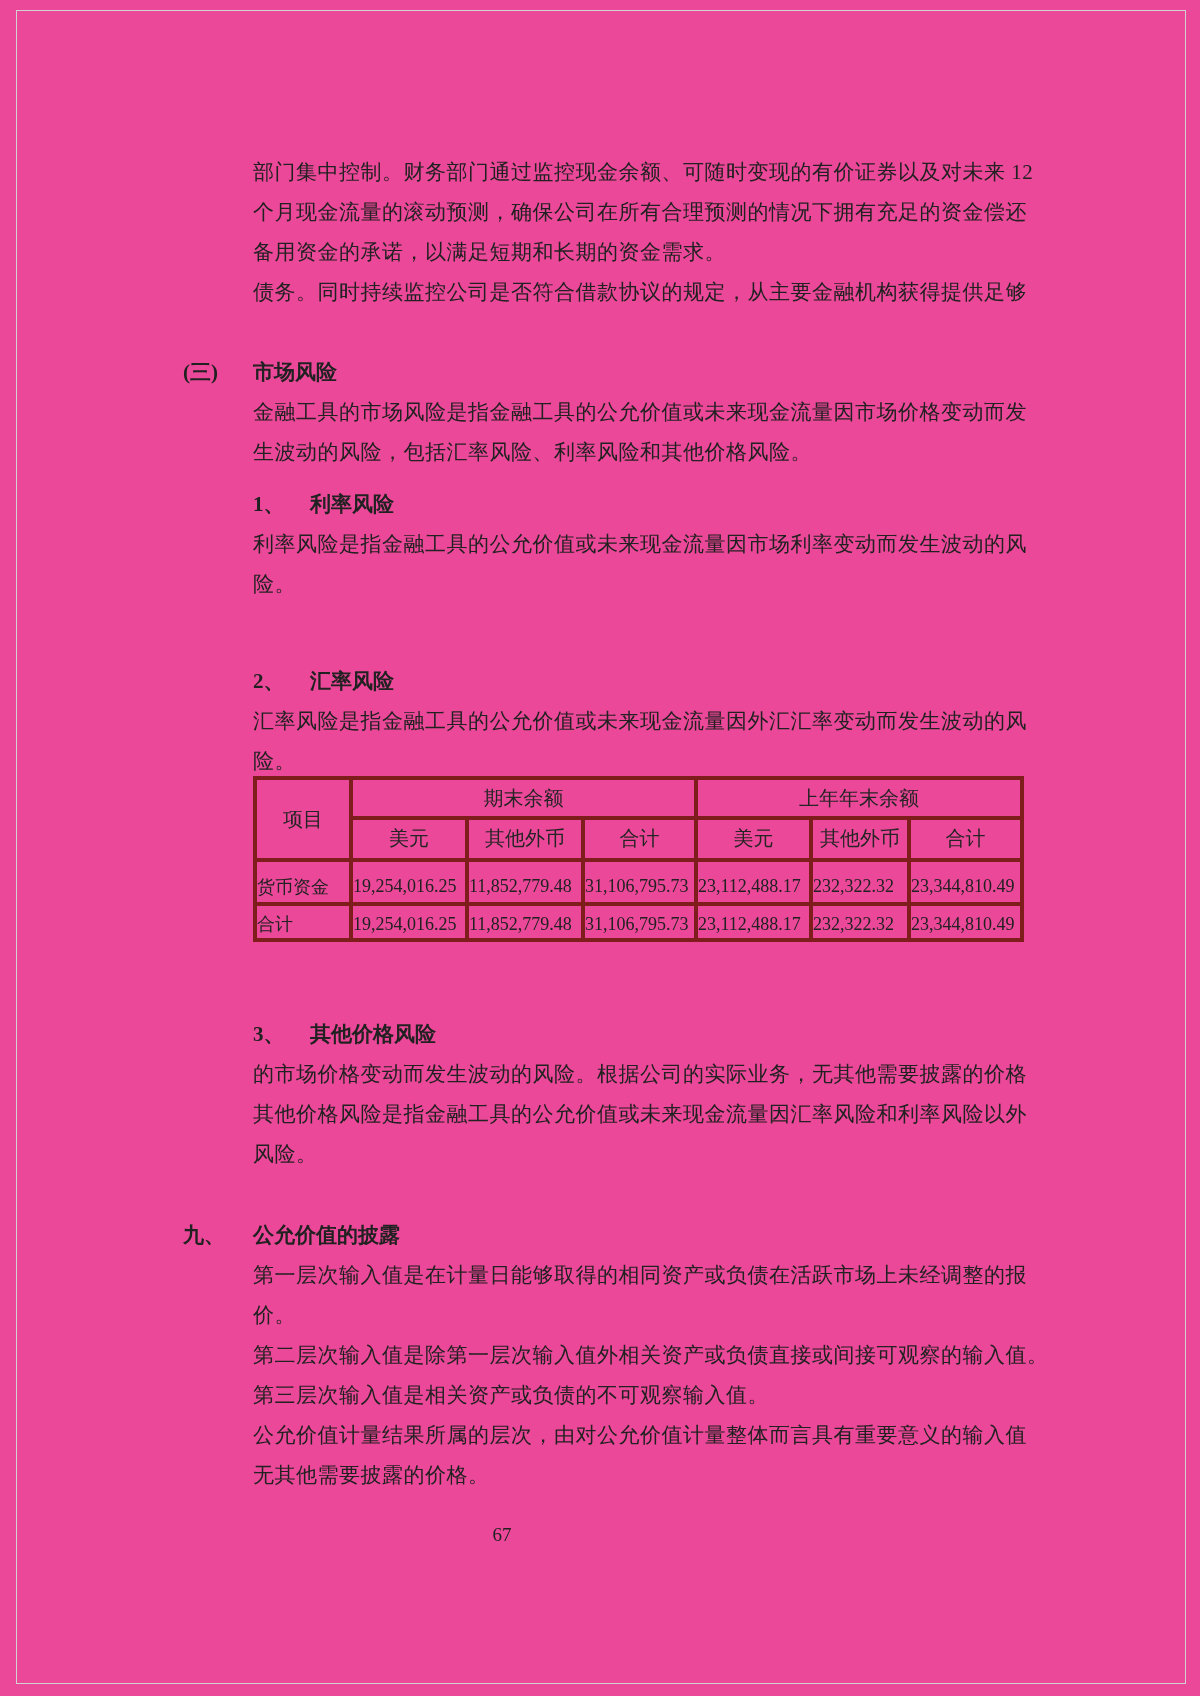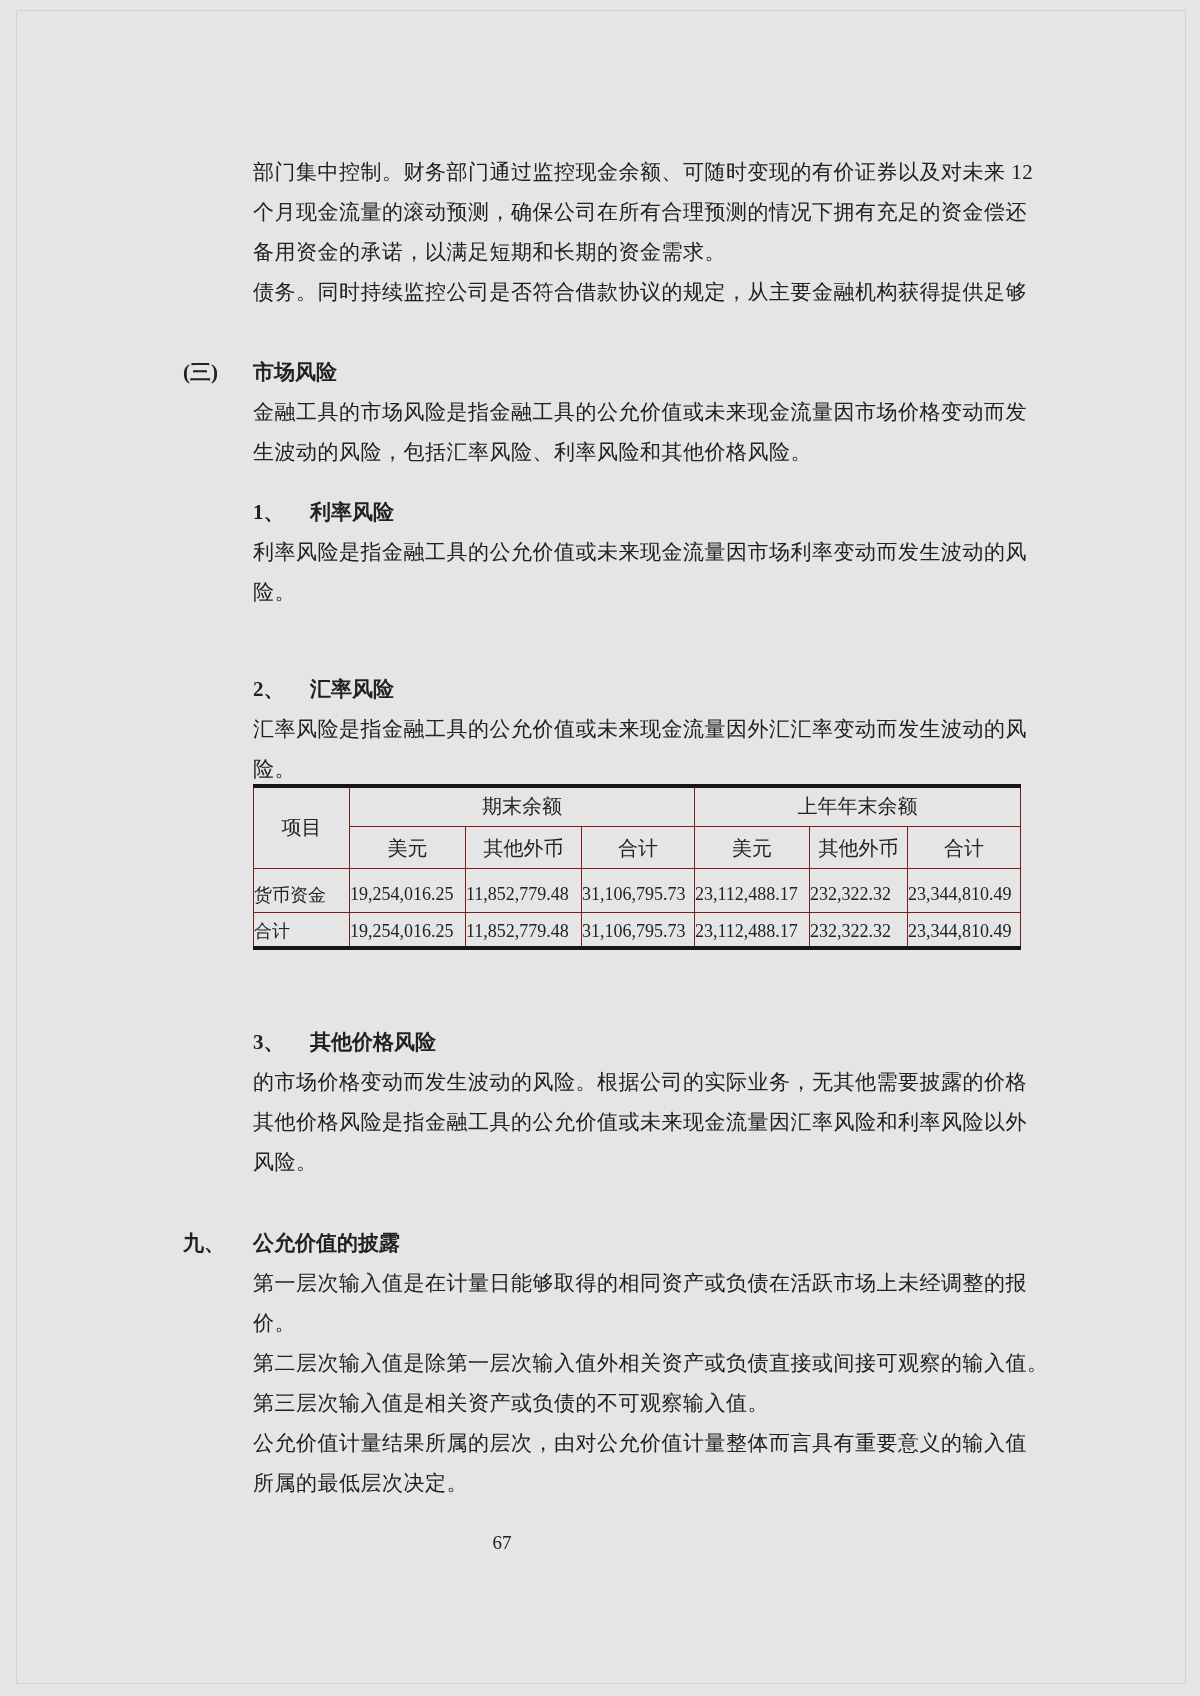--- a/index.html
+++ b/index.html
@@ -1,20 +1,20 @@
 <!DOCTYPE html>
 <html><head>
 <meta charset="utf-8">
 <style>
   html,body { margin:0; padding:0; background:#ffffff; }
   .page {
     position: relative;
     width: 1200px;
     height: 1696px;
-    background: #e5e5e5;
+    background: #ec4899;
     font-family: "Liberation Serif", "DejaVu Serif", serif;
     color: #212121;
     overflow: hidden;
   }
   .scan-frame {
     position: absolute;
     inset: 10px 14px 12px 16px;
     border: 1px solid #d2d2d2;
     pointer-events: none;
   }
@@ -46,34 +46,34 @@
     top: 0;
   }
   .heading .sub-num {
     display: inline-block;
     width: 57px;
   }
   .mt-40 { margin-top: 40px; }
   .mt-41 { margin-top: 57px; }
   .mt-42 { margin-top: 41px; }
   .mt-47 { margin-top: 72px; }
-  .mt-4  { margin-top: 20px; }
+  .mt-4  { margin-top: 12px; }
 
   table.fx-table {
     margin-top: -5px;
     border-collapse: collapse;
     table-layout: fixed;
     width: 767px;
     border-top: 4px solid #161616;
     border-bottom: 4px solid #161616;
     border-left: 1px solid #b8b8b8;
     border-right: 1px solid #b8b8b8;
   }
   table.fx-table th, table.fx-table td {
-    border: 1px solid #7f1d1d;
+    border: 4px solid #7f1d1d;
     font-weight: normal;
     white-space: nowrap;
     overflow: visible;
     padding: 0;
   }
   tr.row-group { height: 40px; }
   tr.row-sub   { height: 42px; }
   tr.row-data1 { height: 44px; }
   tr.row-data2 { height: 36px; }
   table.fx-table th { font-size: 20px; color: #242424; }
@@ -199,19 +199,19 @@
       <span class="sec-label">九、</span>
       <span class="sec-title">公允价值的披露</span>
     </div>
 
     <div class="para">
       <span class="line">第一层次输入值是在计量日能够取得的相同资产或负债在活跃市场上未经调整的报</span>
       <span class="line">价。</span>
       <span class="line">第二层次输入值是除第一层次输入值外相关资产或负债直接或间接可观察的输入值。</span>
       <span class="line">第三层次输入值是相关资产或负债的不可观察输入值。</span>
       <span class="line">公允价值计量结果所属的层次，由对公允价值计量整体而言具有重要意义的输入值</span>
-      <span class="line">所属的最低层次决定。</span>
+      <span class="line">无其他需要披露的价格。</span>
     </div>
 
     <div class="page-number">67</div>
 
   </div>
 </div>
 
 </body></html>

